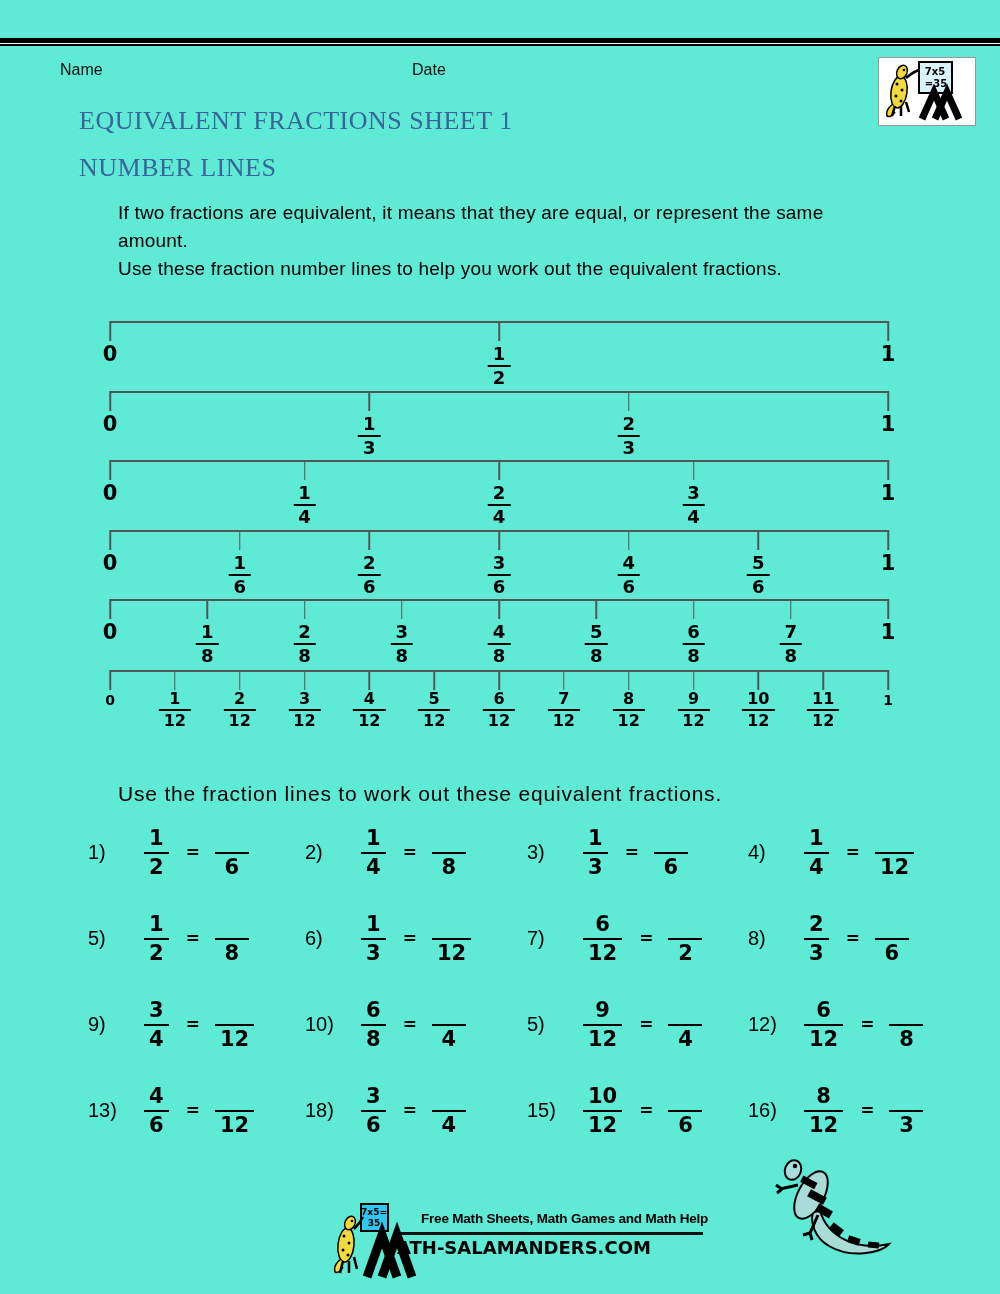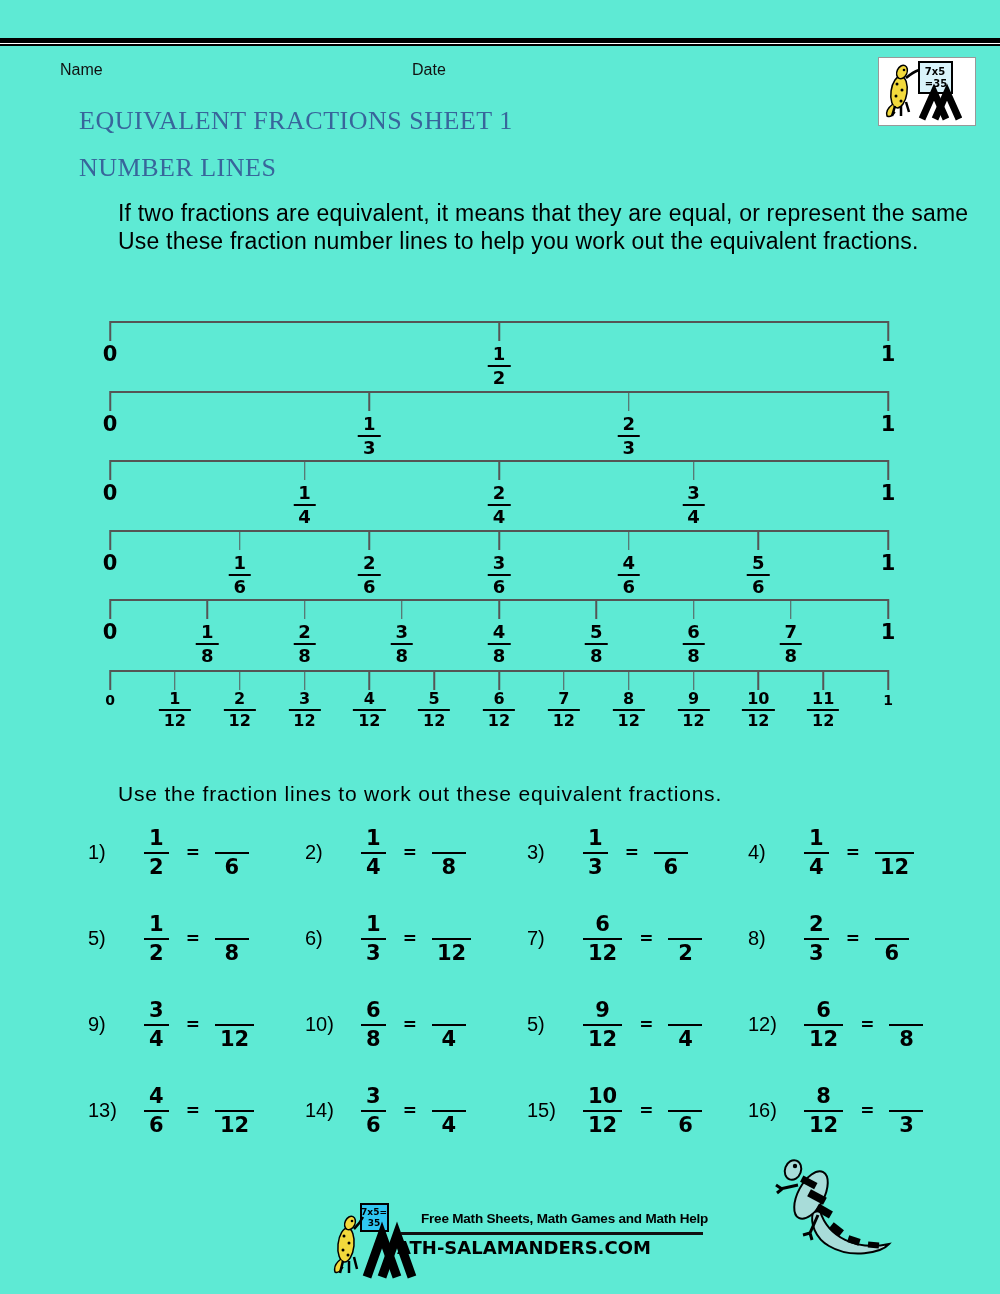--- a/index.html
+++ b/index.html
@@ -16,21 +16,21 @@
   .hdr-date{left:412px;}
 
   .logo-box{position:absolute;left:878px;top:57px;width:96px;height:67px;
             border:1.5px solid #999;background:#fff;}
 
   .title{position:absolute;left:58px;font-family:"Liberation Serif", serif;
          color:#38659B;font-size:26px;letter-spacing:0.5px;white-space:nowrap;margin-left:21px;}
   .title1{top:106px;}
   .title2{top:153px;}
 
-  .intro{position:absolute;left:118px;top:199px;font-size:23px;line-height:28px;
+  .intro{position:absolute;left:118px;top:199px;font-size:19px;line-height:28px;
          letter-spacing:0.2px;color:#000;}
 
   
   .nlines{position:absolute;left:110px;top:0;width:778px;height:760px;}
   .nline{position:absolute;left:0;width:778px;height:0;}
   .nrule{position:absolute;left:0;right:0;top:0;height:1.5px;background:#555;}
   .ntick{position:absolute;top:0;width:1.5px;height:20px;background:#555;
          transform:translateX(-50%);}
   .nint{position:absolute;top:23px;transform:translateX(-50%);
         font-family:"DejaVu Sans", sans-serif;font-weight:bold;font-size:21px;line-height:21px;}
@@ -100,20 +100,21 @@
       <circle cx="17" cy="38" r="1.5" fill="#000"></circle>
         <circle cx="22" cy="43" r="1.5" fill="#000"></circle>
     </svg>
   </div>
 
   <div class="title title1">EQUIVALENT FRACTIONS SHEET 1</div>
   <div class="title title2">NUMBER LINES</div>
 
   <div class="intro">
     <div>If two fractions are equivalent, it means that they are equal, or represent the same</div>
+    <div>amount.</div>
     <div>Use these fraction number lines to help you work out the equivalent fractions.</div>
   </div>
 
   <div class="nlines">
       <div class="nline" style="top: 321px;">
         <div class="nrule"></div>
         <div class="ntick" style="left: 0%;"></div>
         <div class="ntick" style="left: 50%;"></div>
         <div class="ntick" style="left: 100%;"></div>
         <div class="nint" style="left: 0%;">0</div>
@@ -453,21 +454,21 @@
           <span class="num">4</span>
           <span class="den">6</span>
         </span>
         <span class="eq">=</span>
         <span class="pfrac ans">
           <span class="num">&nbsp;</span>
           <span class="den">12</span>
         </span>
       </div>
       <div class="problem">
-        <span class="pnum">14)</span>
+        <span class="pnum">18)</span>
         <span class="pfrac">
           <span class="num">3</span>
           <span class="den">6</span>
         </span>
         <span class="eq">=</span>
         <span class="pfrac ans">
           <span class="num">&nbsp;</span>
           <span class="den">4</span>
         </span>
       </div>

